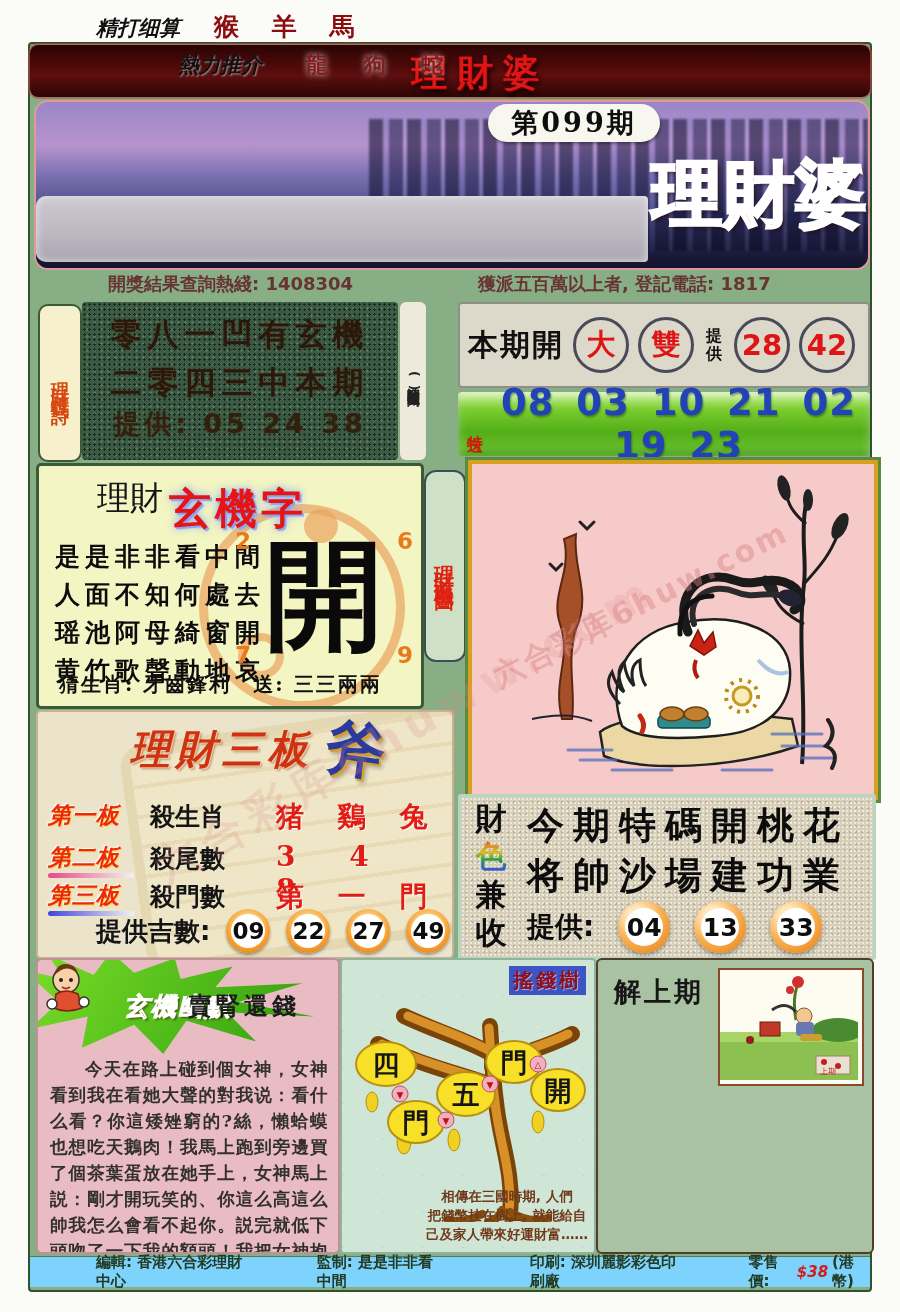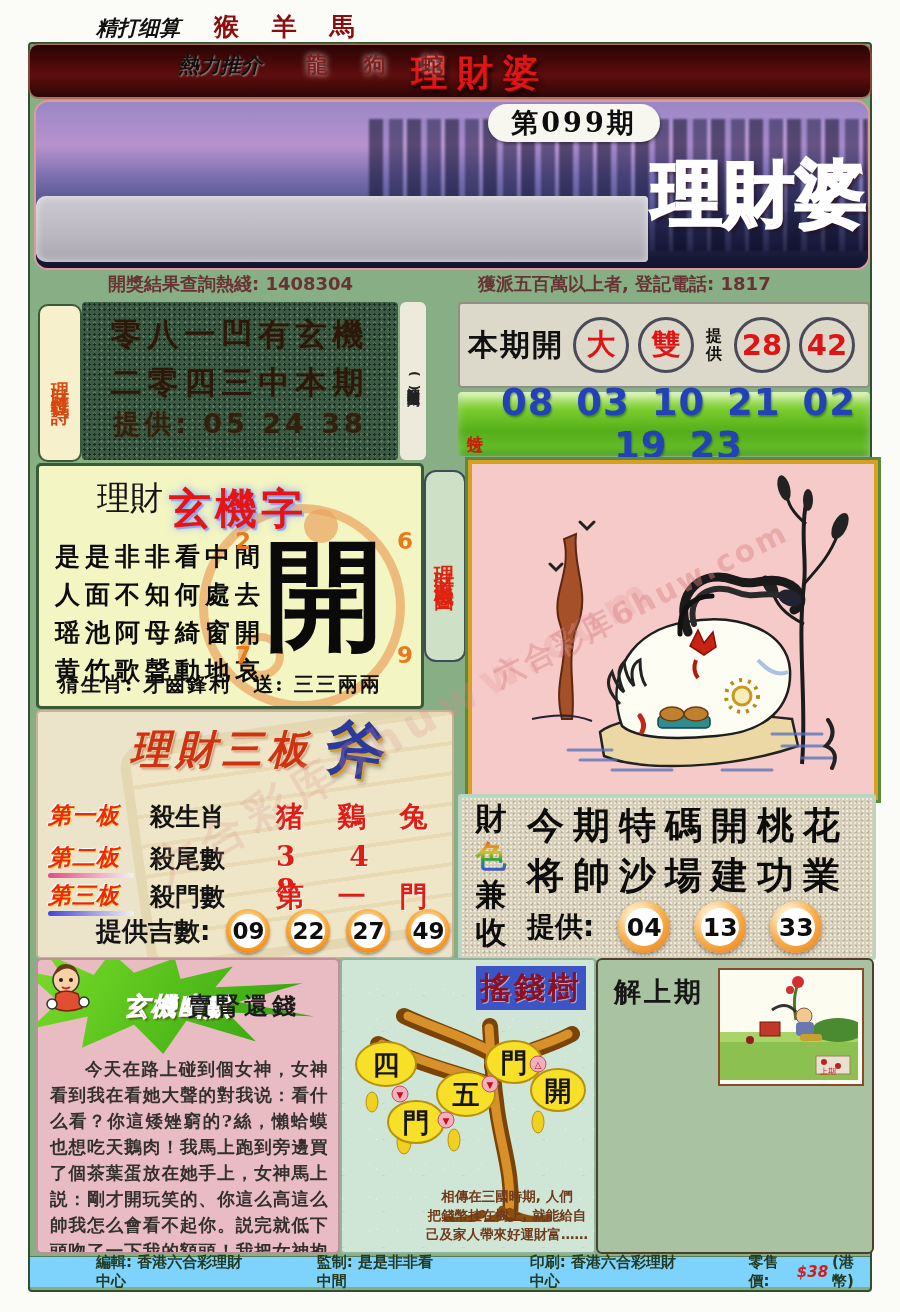--- a/index.html
+++ b/index.html
@@ -203,21 +203,21 @@
          text-align:justify;letter-spacing:.5px;}
 
   
   .tree-box{left:340px;top:958px;width:252px;height:292px;border:2px solid #8fb49b;border-radius:4px;
          background-color:#cfe6d6;
          background-image:linear-gradient(60deg,rgba(255,255,255,.4) 1px,transparent 1.5px),
                           linear-gradient(-55deg,rgba(255,255,255,.4) 1px,transparent 1.5px),
                           linear-gradient(15deg,rgba(140,180,150,.25) 1px,transparent 1.5px);
          background-size:34px 30px,28px 34px,40px 36px;overflow:hidden;}
   .tree-title{position:absolute;right:8px;top:6px;z-index:3;background:#3c54c4;padding:1px 4px;
-         font-family:"DejaVu Serif","Liberation Serif",serif;font-size:31px;font-weight:900;
+         font-family:"DejaVu Serif","Liberation Serif",serif;font-size:20px;font-weight:900;
          color:#8c1020;letter-spacing:3px;text-shadow:1px 1px 0 rgba(255,255,255,.5);}
   .tree-caption{position:absolute;right:6px;bottom:8px;z-index:3;text-align:center;
          font-size:13.5px;font-weight:700;color:#70391a;line-height:19px;}
   .tree-caption span{display:block;}
 
   
   .last-box{left:596px;top:958px;width:274px;height:292px;background:#a9c2a1;border:2px solid #4e3e2c;
          border-radius:6px;}
   .last-title{position:absolute;left:16px;top:14px;font-size:27px;font-weight:900;color:#161616;letter-spacing:3px;}
   .last-thumb{position:absolute;right:8px;top:8px;width:142px;height:114px;background:#fcfcf2;
@@ -505,21 +505,21 @@
         <circle cx="104" cy="92" r="3" fill="#c02020"></circle>
           <circle cx="118" cy="96" r="3" fill="#c02020"></circle>
         <text x="100" y="104" font-size="8" fill="#c02020">上期</text>
       </svg>
     </div>
   </div>
 
   <div class="abs footer">
     <span class="f-editor">編輯: 香港六合彩理財中心</span>
     <span class="f-super">監制: 是是非非看中間</span>
-    <span class="f-print">印刷: 香港六合彩理財中心</span>
+    <span class="f-print">印刷: 深圳麗影彩色印刷廠</span>
     <span class="f-price-label">零售價:</span>
     <span class="f-price">$38</span>
     <span>(港幣)</span>
   </div>
 
   <div class="abs page-watermark">六合彩库6huww.com</div>
 
 </div>
 
 </body></html>

